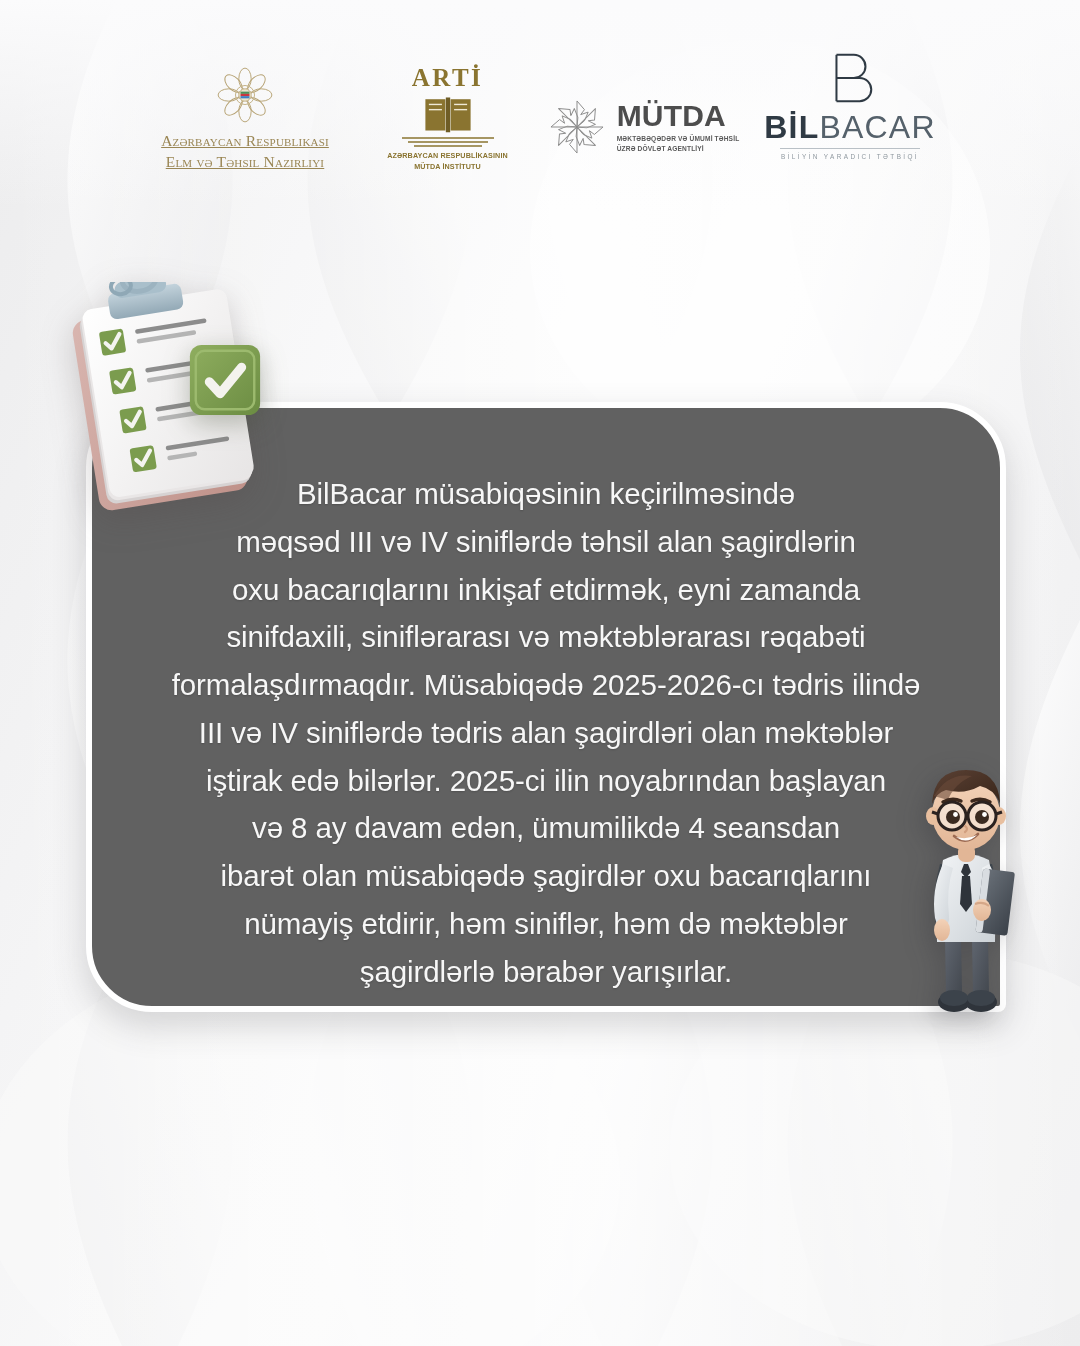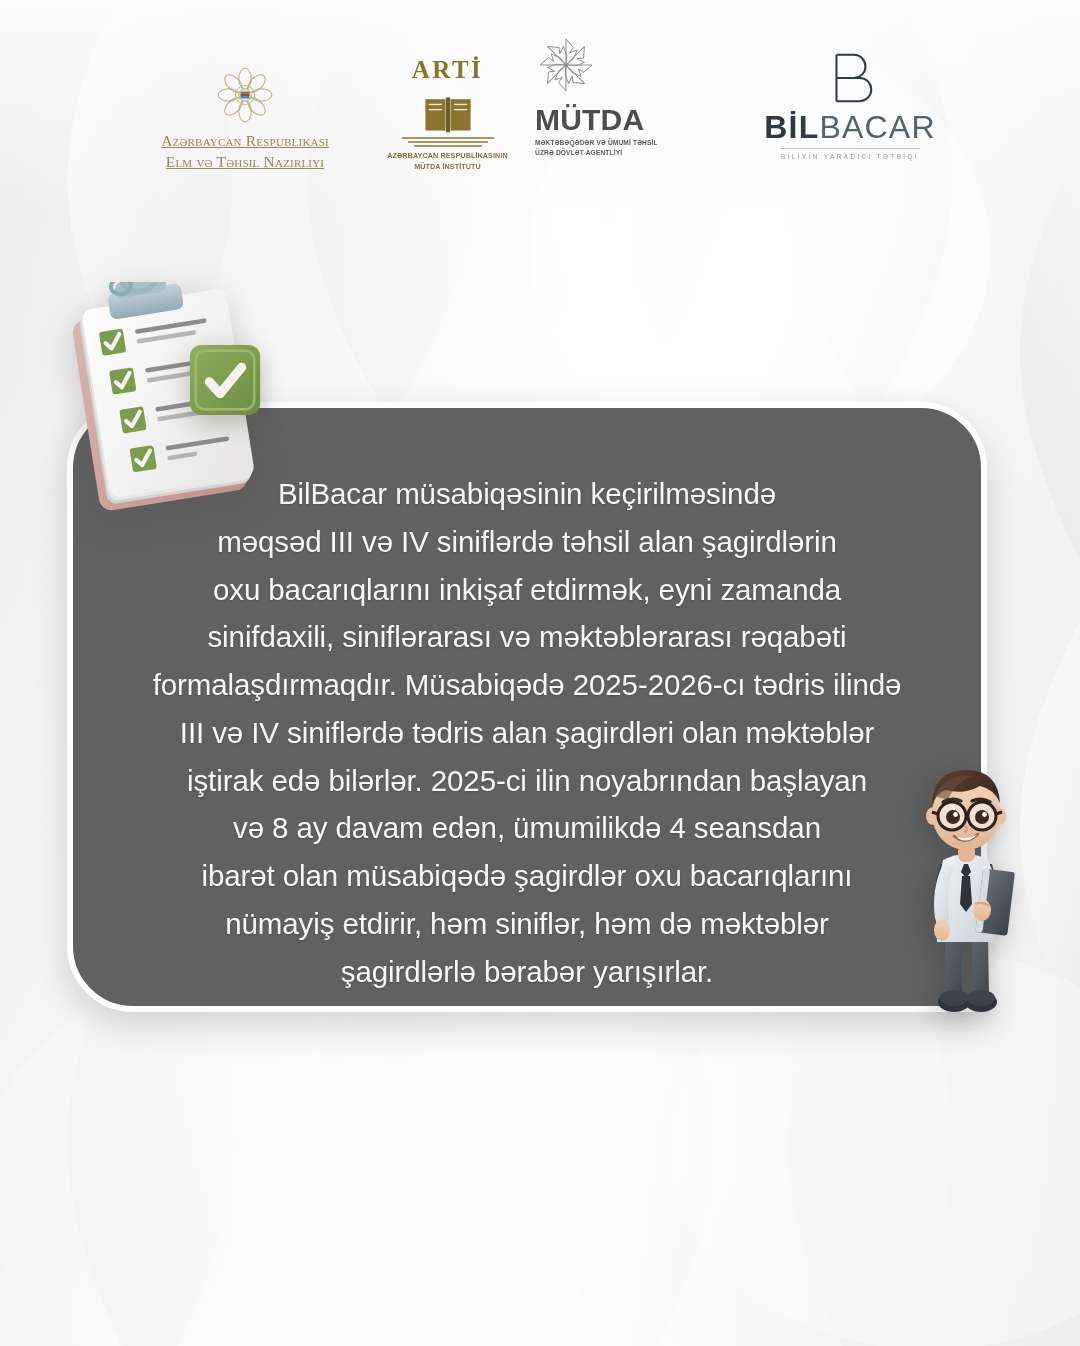--- a/index.html
+++ b/index.html
@@ -79,38 +79,38 @@
 
   
   .logo-arti { width: 175px; }
   .arti-word {
     color: #8a7430;
     font-family: "Liberation Serif", serif;
     font-size: 25px;
     font-weight: bold;
     letter-spacing: 2.5px;
     line-height: 1;
-    margin-bottom: 12px;
+    margin-bottom: 4px;
   }
   .arti-book { width: 54px; height: 40px; }
   .arti-rules { width: 100px; height: 12px; margin-top: 2px; }
   .arti-sub {
     color: #8a7430;
     font-family: "Liberation Sans", sans-serif;
     font-size: 7.2px;
     font-weight: bold;
     letter-spacing: .1px;
     line-height: 1.45;
     text-align: center;
     margin-top: 3px;
     white-space: pre-line;
   }
 
   
-  .logo-mutda { width: 215px; flex-direction: column; align-items: flex-start; gap: 9px;
+  .logo-mutda { width: 215px; flex-direction: row; align-items: center; gap: 9px;
                 justify-content: center; padding-bottom: 14px; }
   .mutda-mark { width: 62px; height: 62px; flex: none; }
   .mutda-text { display: flex; flex-direction: column; align-items: flex-start; }
   .mutda-word {
     color: #4d4d4d;
     font-size: 30px;
     font-weight: bold;
     letter-spacing: .2px;
     line-height: 1;
   }
@@ -134,21 +134,21 @@
   .bb-tag {
     font-size: 6.4px;
     letter-spacing: 2.4px;
     color: #8e979e;
     text-align: center;
   }
 
   
   .card {
     position: absolute;
-    left: 67px;
+    left: 86px;
     top: 402px;
     width: 920px;
     height: 610px;
     background: #616161;
     border: 6px solid #ffffff;
     border-radius: 66px 66px 8px 66px;
     box-shadow: 0 14px 34px rgba(60,60,65,.20);
     box-sizing: border-box;
   }
   .card-text {

